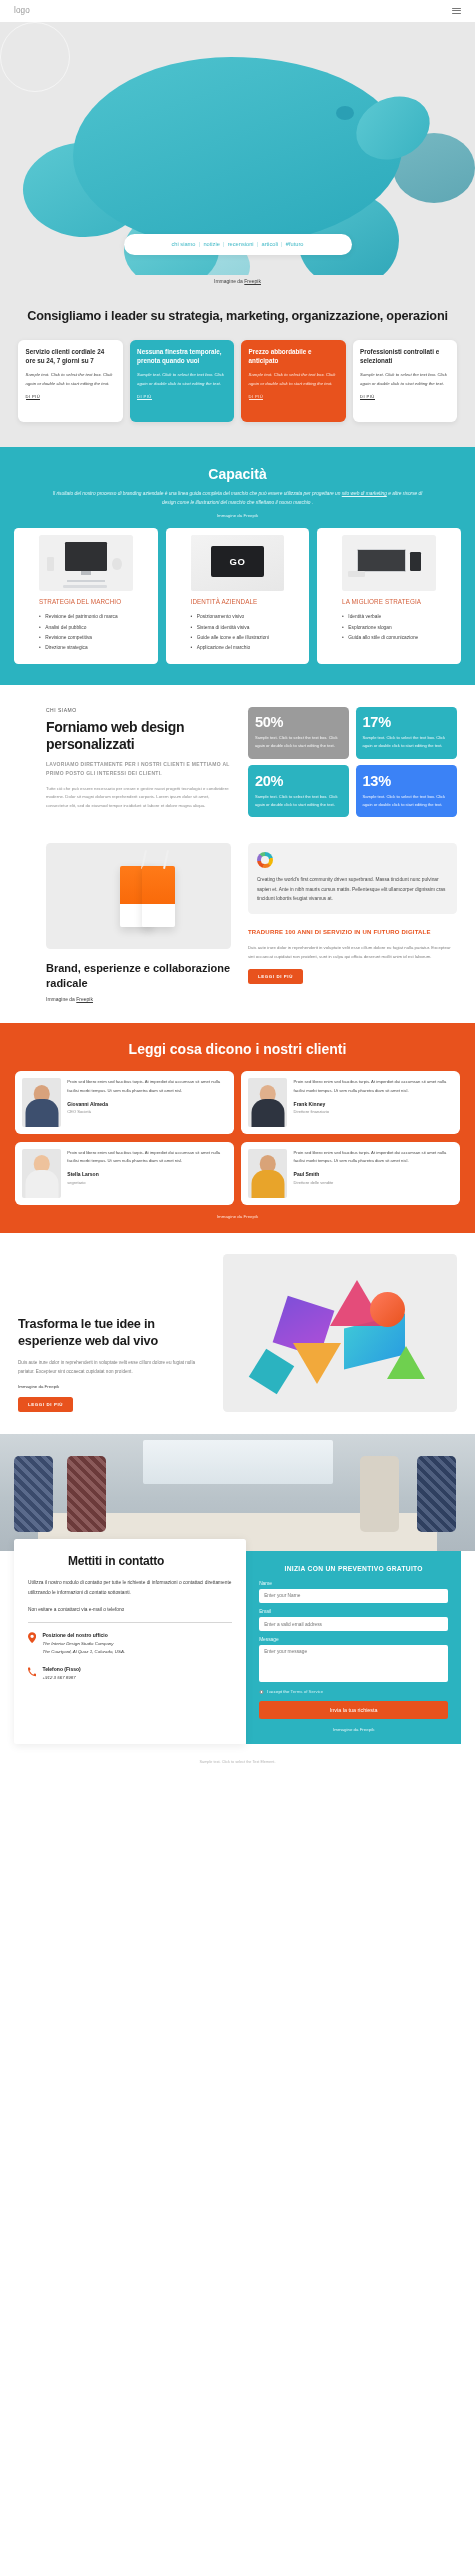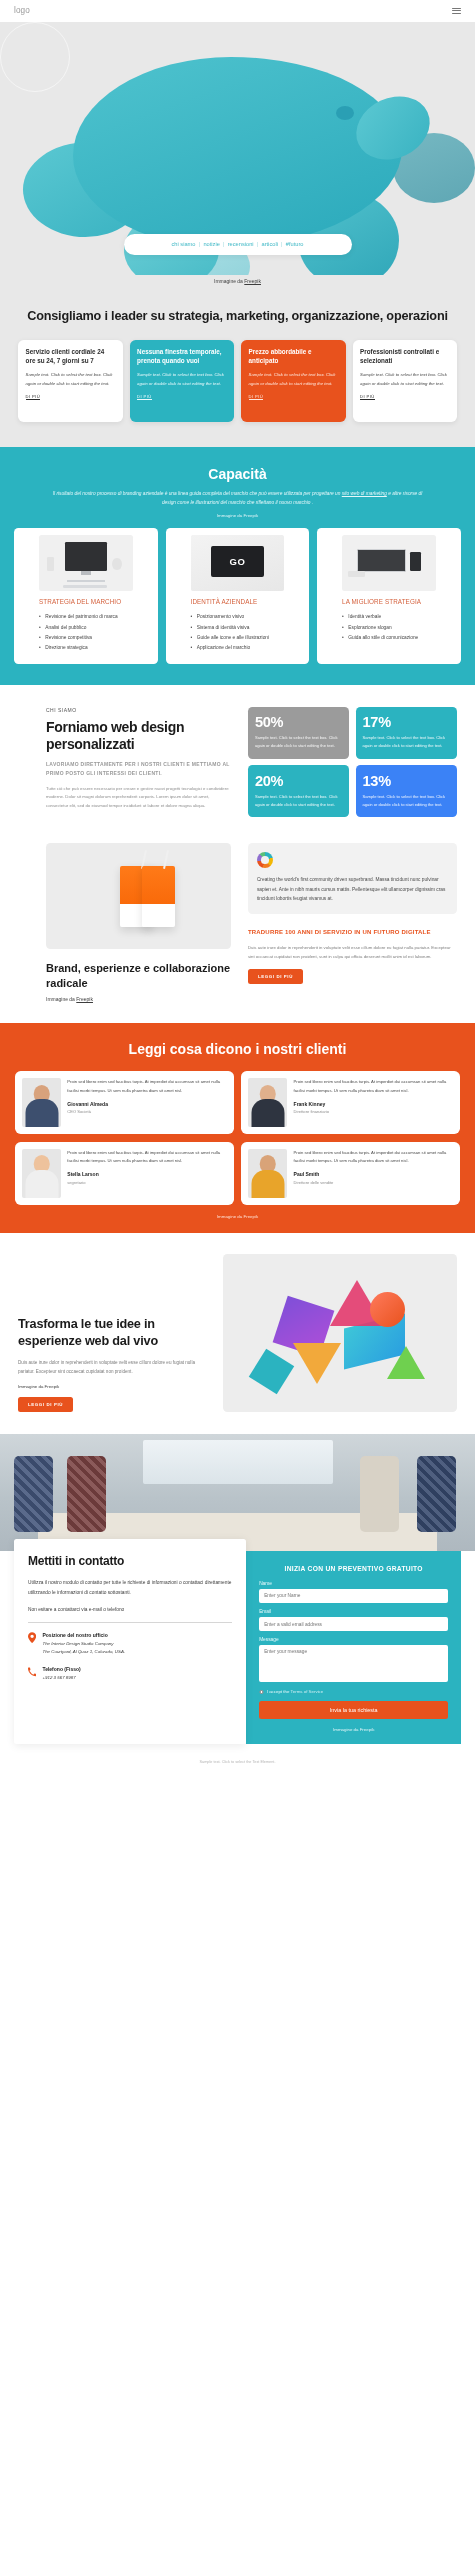--- a/index.html
+++ b/index.html
@@ -198,21 +198,21 @@
   .pp3 { right:4%; background:repeating-linear-gradient(45deg,#2f3f5f 0 3.8px,#4f5f7f 3.8px 7.6px); }
   .pp4 { right:16%; background:#d8d2c6; }
   .win { position:absolute; top:6.3px; left:30%; width:40%; height:44px;
          background:linear-gradient(180deg,#eef3f6,#dbe4e9); border-radius:1.9px; }
 
   
   .sec-contact { background:#fff; padding:0 0 0; position:relative; }
   .contact-inner { display:flex; padding:0 14px; gap:0; align-items:stretch; }
   .c-left { width:52%; background:#fff; padding:15px 14px 19px;
             box-shadow:0 1.9px 9px rgba(0,0,0,.08); border-radius:2.5px; margin-top:-11.4px; z-index:3; }
-  .c-left h2 { font-size:12px; font-weight:700; color:#1b1b1b; letter-spacing:-0.2px; }
+  .c-left h2 { font-size:12px; font-weight:700; color:#1b1b1b; letter-spacing:-0.2px;margin-left:40px; }
   .c-left .p1 { font-size:4.8px; color:#3d3d3d; line-height:2.05; margin-top:10px; }
   .c-left .p2 { font-size:4.8px; color:#3d3d3d; margin-top:9px; }
   .hr { height:0.6px; background:#d6d6d6; margin:10px 0 9px; }
   .cinfo { display:flex; gap:6.3px; margin-bottom:9.5px; }
   .pin { width:8.2px; height:11.4px; flex:none; position:relative; }
   .pin svg { width:8.2px; height:11.4px; display:block; }
   .cinfo h5 { font-size:5px; font-weight:700; color:#1b1b1b; }
   .cinfo .l { font-size:4.4px; color:#3d3d3d; font-style:italic; line-height:1.85; margin-top:2.5px; }
   .c-right { width:48%; background:#2bb3c0; padding:14px 12.7px 11.4px; }
   .c-right h3 { font-size:6.7px; font-weight:700; color:#fff; text-align:center;

